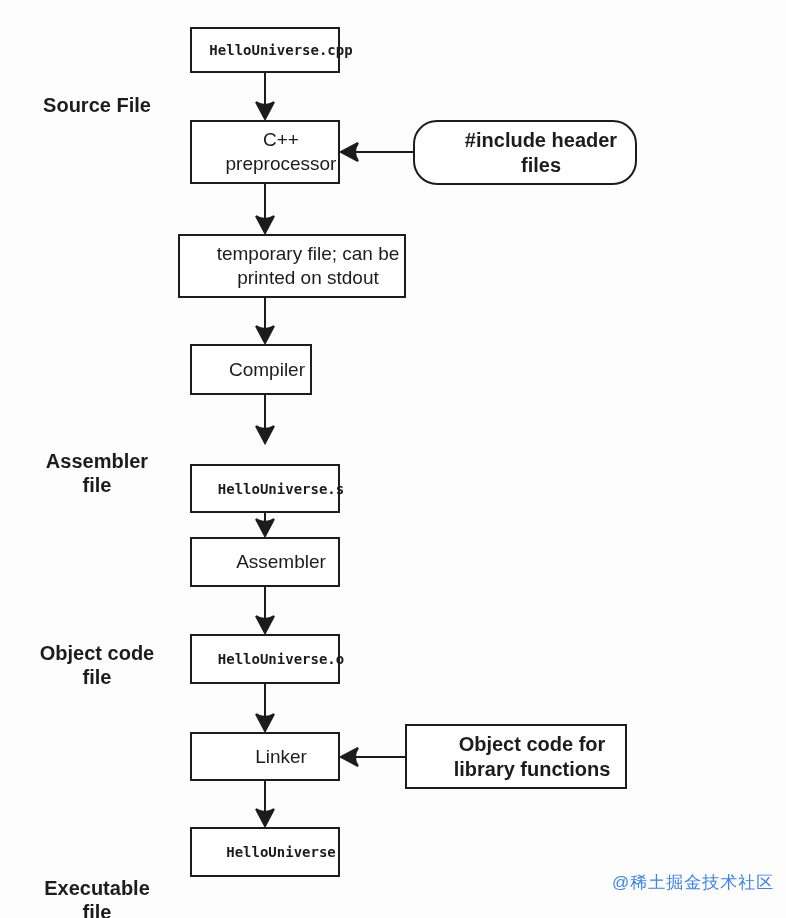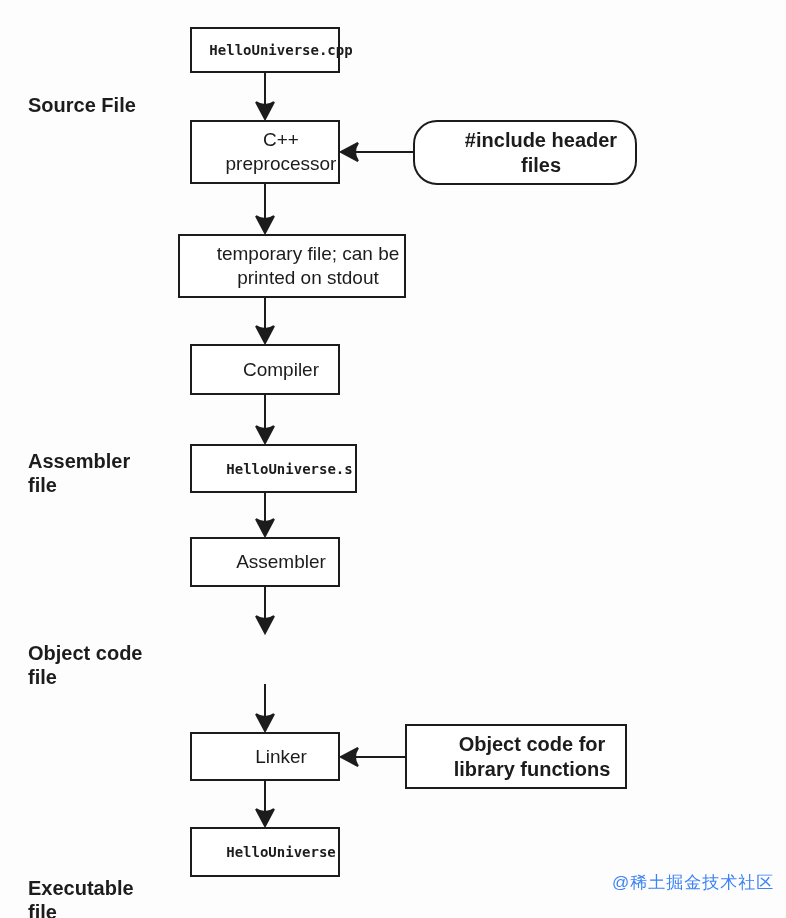--- a/index.html
+++ b/index.html
@@ -45,23 +45,23 @@
     line-height: 24px;
     font-weight: normal;
   }
   .side-bold {
     font-size: 20px;
     line-height: 25px;
     font-weight: bold;
   }
   .stage-label {
     position: absolute;
-    left: 28px;
+    left: 21px;
     width: 152px;
-    text-align: left;
+    text-align: center;
     font-weight: bold;
     font-size: 20px;
     line-height: 24px;
     white-space: pre-line;
   }
   .watermark {
     position: absolute;
     left: 612px;
     top: 871px;
     font-size: 17px;
@@ -133,26 +133,27 @@
 
   <div class="node sans" style="left:190px;top:120px;width:150px;height:64px;">C++
 preprocessor</div>
 
   <div class="node side-bold" style="left:413px;top:120px;width:224px;height:65px;border-radius:24px;">#include header
 files</div>
 
   <div class="node sans" style="left:151px;top:234px;width:228px;height:64px;margin-left:27px;">temporary file; can be
 printed on stdout</div>
 
-  <div class="node sans" style="left:190px;top:344px;width:150px;height:51px;">Compiler</div>
+  <div class="node sans" style="left:190px;top:344px;width:122px;height:51px;">Compiler</div>
 
-  <div class="node mono" style="left:190px;top:444px;width:167px;height:49px;">HelloUniverse.s</div>
+  <div class="node mono" style="left:190px;top:464px;width:150px;height:49px;">HelloUniverse.s</div>
 
   <div class="node sans" style="left:190px;top:537px;width:150px;height:50px;">Assembler</div>
 
+  <div class="node mono" style="left:190px;top:634px;width:150px;height:50px;">HelloUniverse.o</div>
 
   <div class="node sans" style="left:190px;top:732px;width:150px;height:49px;">Linker</div>
 
   <div class="node side-bold" style="left:405px;top:724px;width:222px;height:65px;">Object code for
 library functions</div>
 
   <div class="node mono" style="left:190px;top:827px;width:150px;height:50px;">HelloUniverse</div>
 
   <div class="watermark">@稀土掘金技术社区</div>
 

